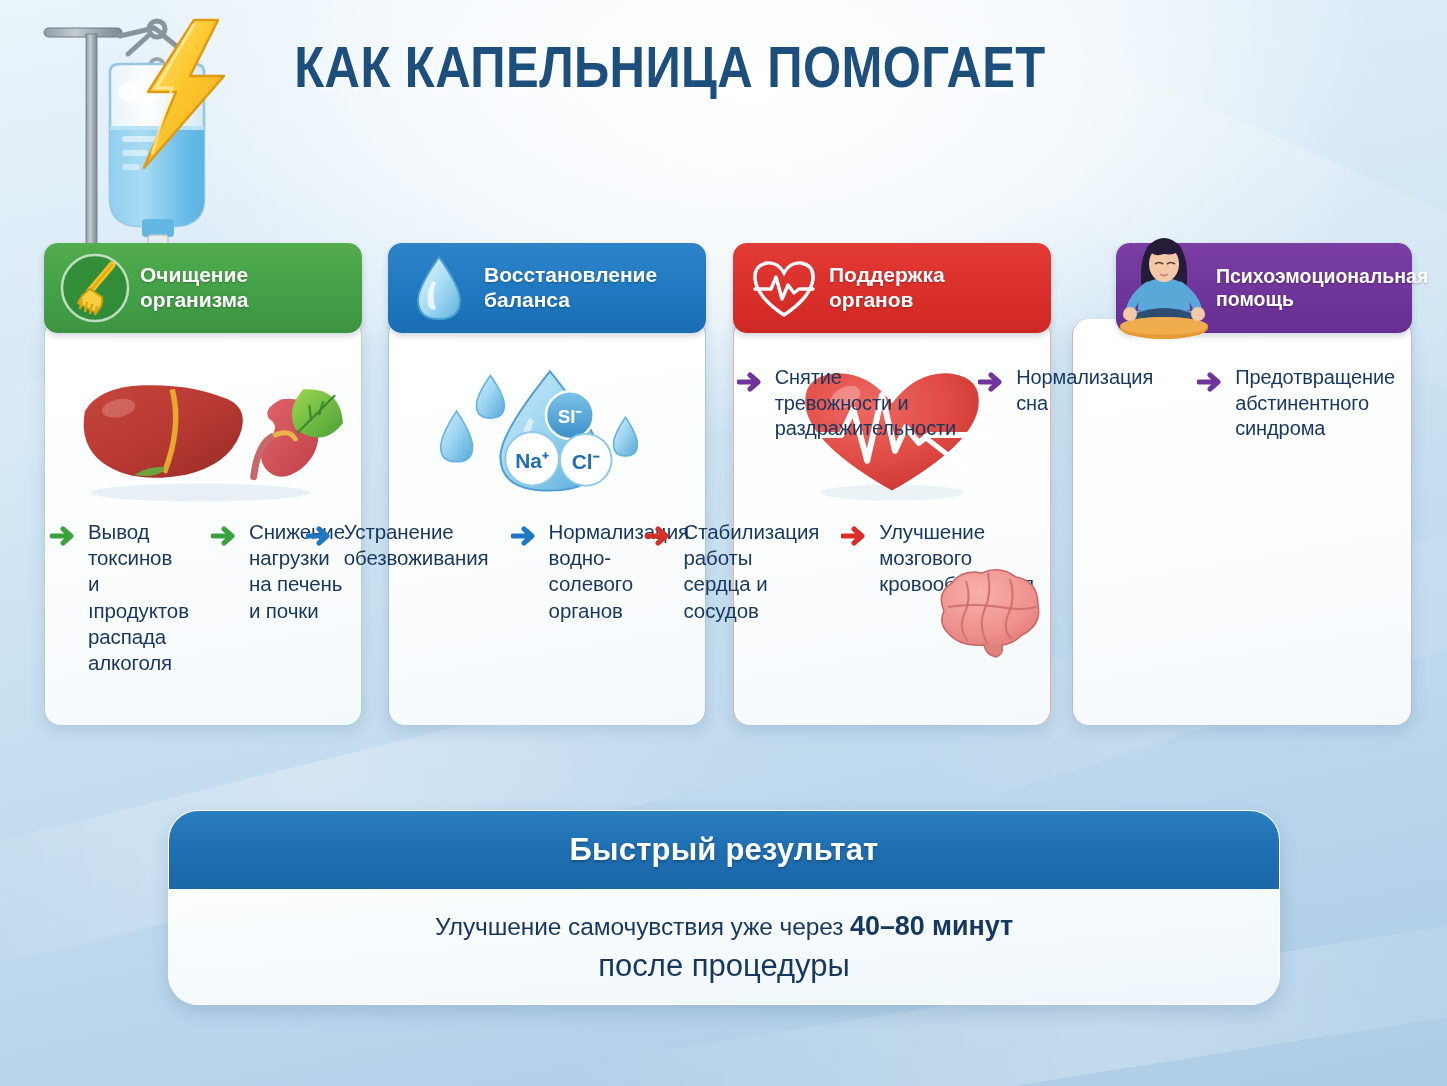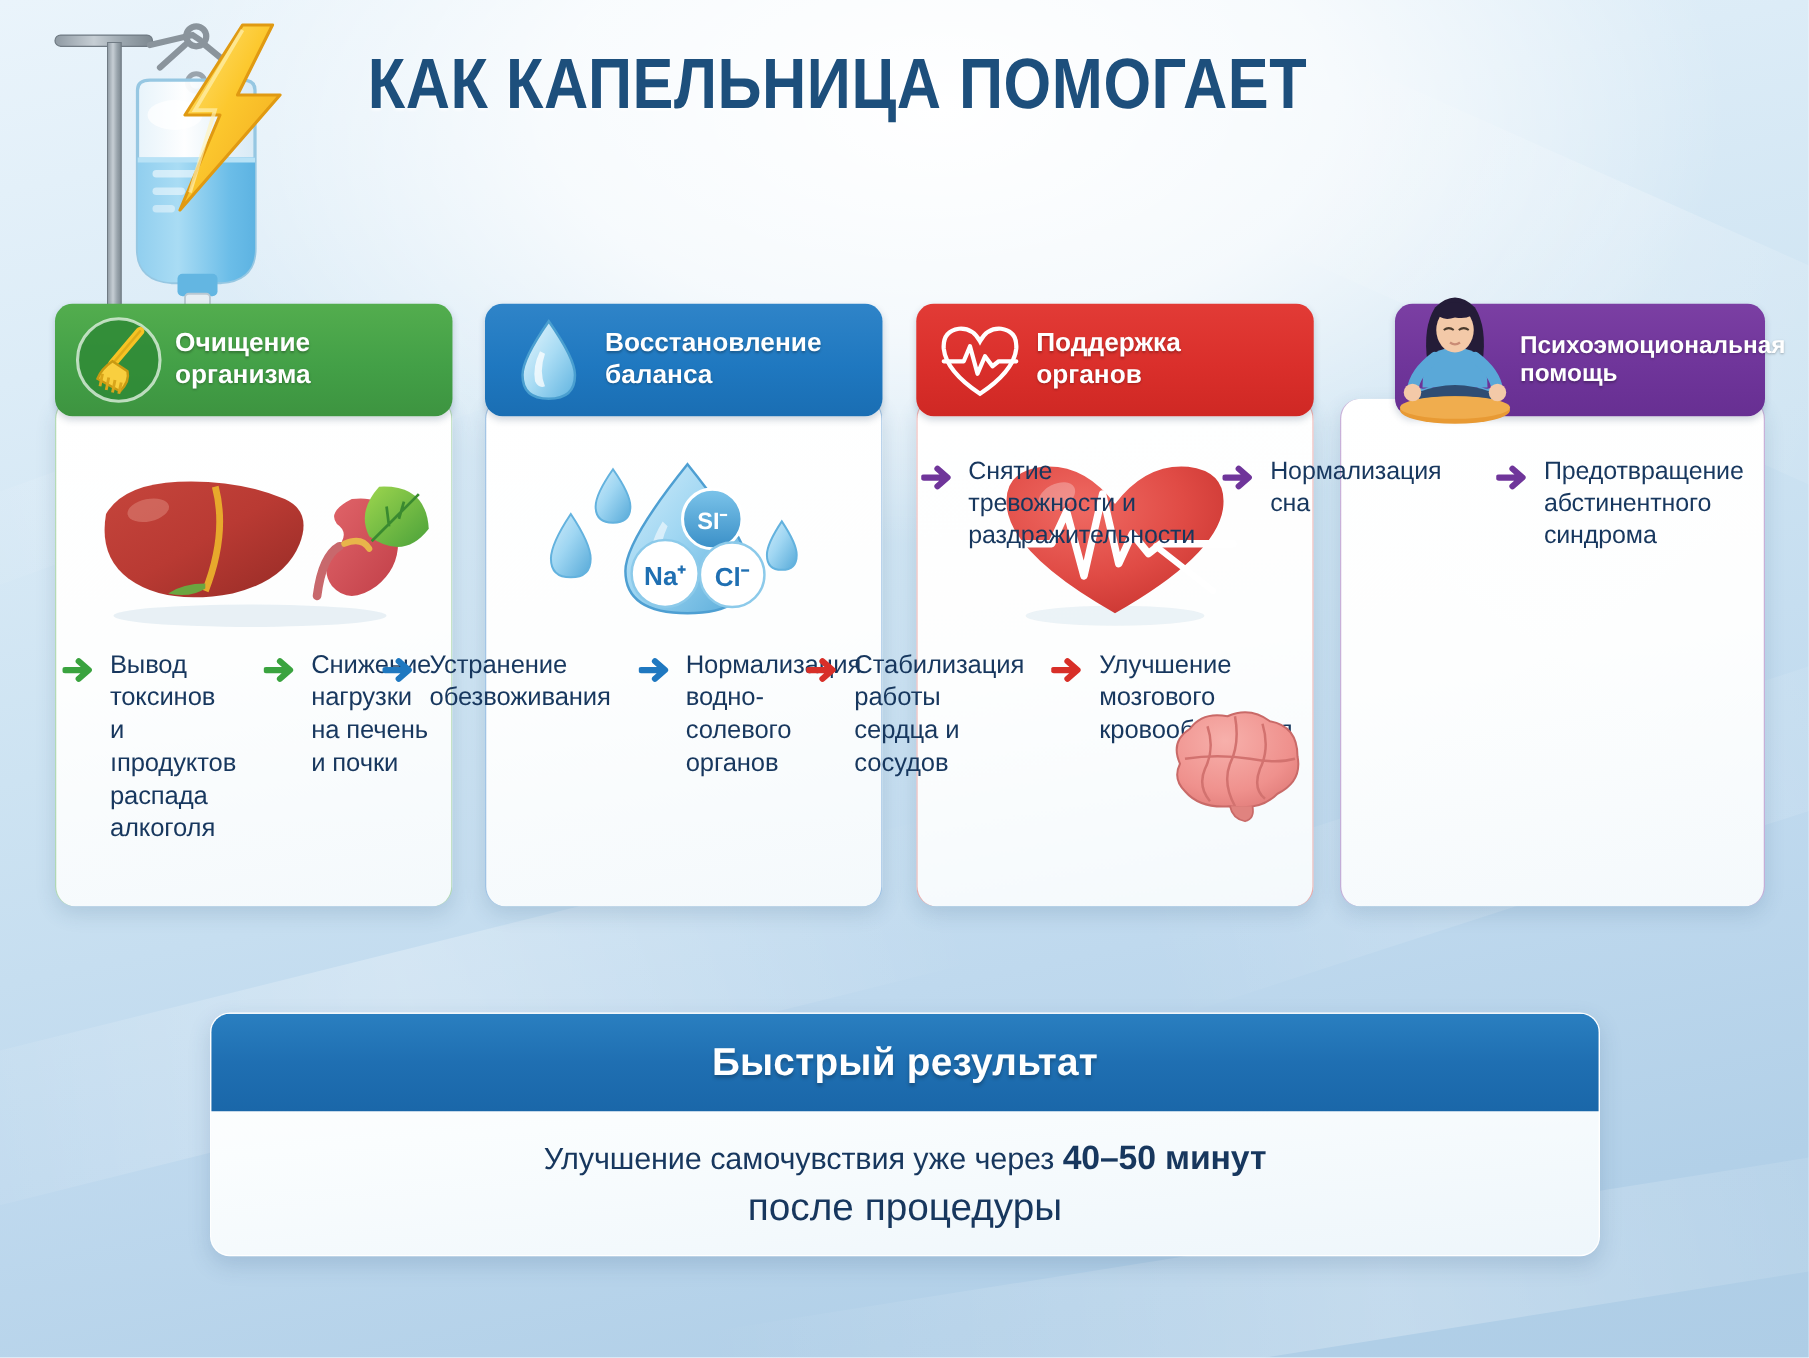--- a/index.html
+++ b/index.html
@@ -87,21 +87,21 @@
     font-size:20.5px;line-height:1.28;color:#17375e;letter-spacing:-.1px;
   }
   .card.c4 .bullet .btxt{font-size:20px;}
 
   
   .moon-wrap{height:86px;position:relative;margin:6px 0 2px 0;}
 
   
   .banner{
     position:absolute;left:168px;top:810px;width:1112px;height:195px;
-    border-radius:16px;overflow:hidden;
+    border-radius:30px;overflow:hidden;
     background:linear-gradient(175deg,#ffffff 0%,#fafdfe 40%,#eef6fb 100%);
     box-shadow:0 7px 18px rgba(40,80,120,.18);
     border:1px solid rgba(255,255,255,.9);
   }
   .banner-head{
     height:78px;
     background:linear-gradient(180deg,#2a7fc0 0%,#1f6fb2 50%,#1a67a9 100%);
     display:flex;align-items:center;justify-content:center;
   }
   .banner-head .bt{
@@ -478,21 +478,21 @@
   </div>
 
 </div>
 
 <div class="banner">
   <div class="banner-head">
     <span class="bt">Быстрый результат</span>
   </div>
   <div class="banner-body">
     <div class="l1">
-      <span>Улучшение самочувствия уже через </span><b>40–50 минут</b>
+      <span>Улучшение самочувствия уже через </span><b>40–80 минут</b>
     </div>
     <div class="l2">после процедуры</div>
   </div>
 </div>
 <div class="bolt">
   <svg viewBox="0 0 110 160" width="110" height="160">
     <defs>
         <linearGradient id="bg1" x1="0" y1="0" x2="1" y2="1">
       <stop offset="0" stop-color="#ffe680"></stop>
           <stop offset=".45" stop-color="#fcc82e"></stop>

